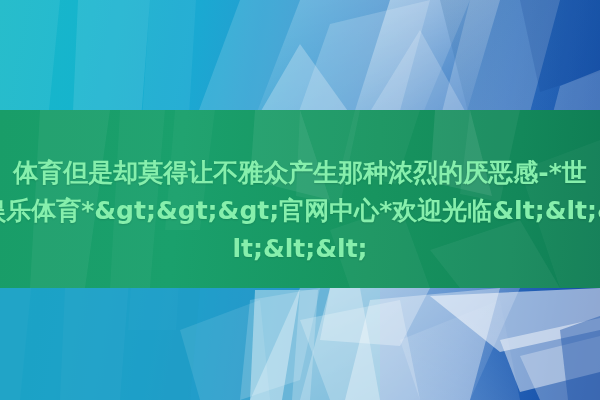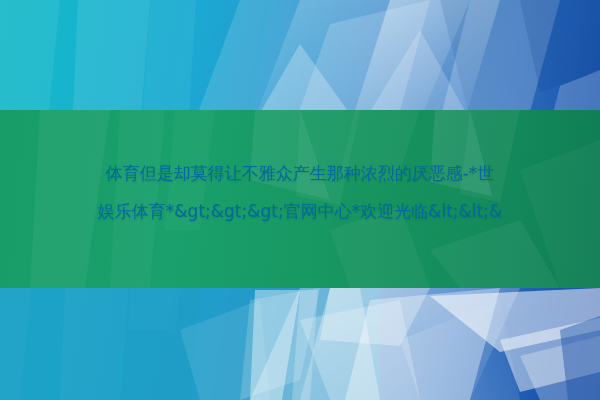--- a/index.html
+++ b/index.html
@@ -60,23 +60,23 @@
     height: 178px;
     display: flex;
     flex-direction: column;
     justify-content: flex-start;
     align-items: center;
     padding-top: 44px;
     box-sizing: border-box;
     overflow: hidden;
   }
   .headline {
-    color: #0369a1;
-    font-weight: 400;
-    font-size: 17px;
+    color: #86efac;
+    font-weight: 700;
+    font-size: 25px;
     line-height: 38px;
     letter-spacing: 0px;
     text-align: center;
     white-space: nowrap;
     text-shadow: 0 1px 2px rgba(0,0,0,0.12);
   }
   .line-1 { margin-left: 0px; }
   .line-2 { margin-left: 0px; }
   .line-3 { }
 </style>
@@ -156,15 +156,16 @@
       <polygon points="470,0 520,0 500,92 460,84" fill="#ffffff" opacity="0.05"></polygon>
       <polygon points="330,120 400,96 430,178 350,178" fill="#ffffff" opacity="0.045"></polygon>
       <polygon points="430,140 520,110 560,178 460,178" fill="#ffffff" opacity="0.05"></polygon>
       <polygon points="520,60 600,30 600,178 560,178" fill="#ffffff" opacity="0.035"></polygon>
     </svg>
   </div>
 
   <div class="text-wrap">
     <div class="headline line-1">体育但是却莫得让不雅众产生那种浓烈的厌恶感-*世</div>
     <div class="headline line-2">娱乐体育*&amp;gt;&amp;gt;&amp;gt;官网中心*欢迎光临&amp;lt;&amp;lt;&amp;</div>
+    <div class="headline line-3">lt;&amp;lt;&amp;lt;</div>
   </div>
 
 </div>
 
 </body></html>

